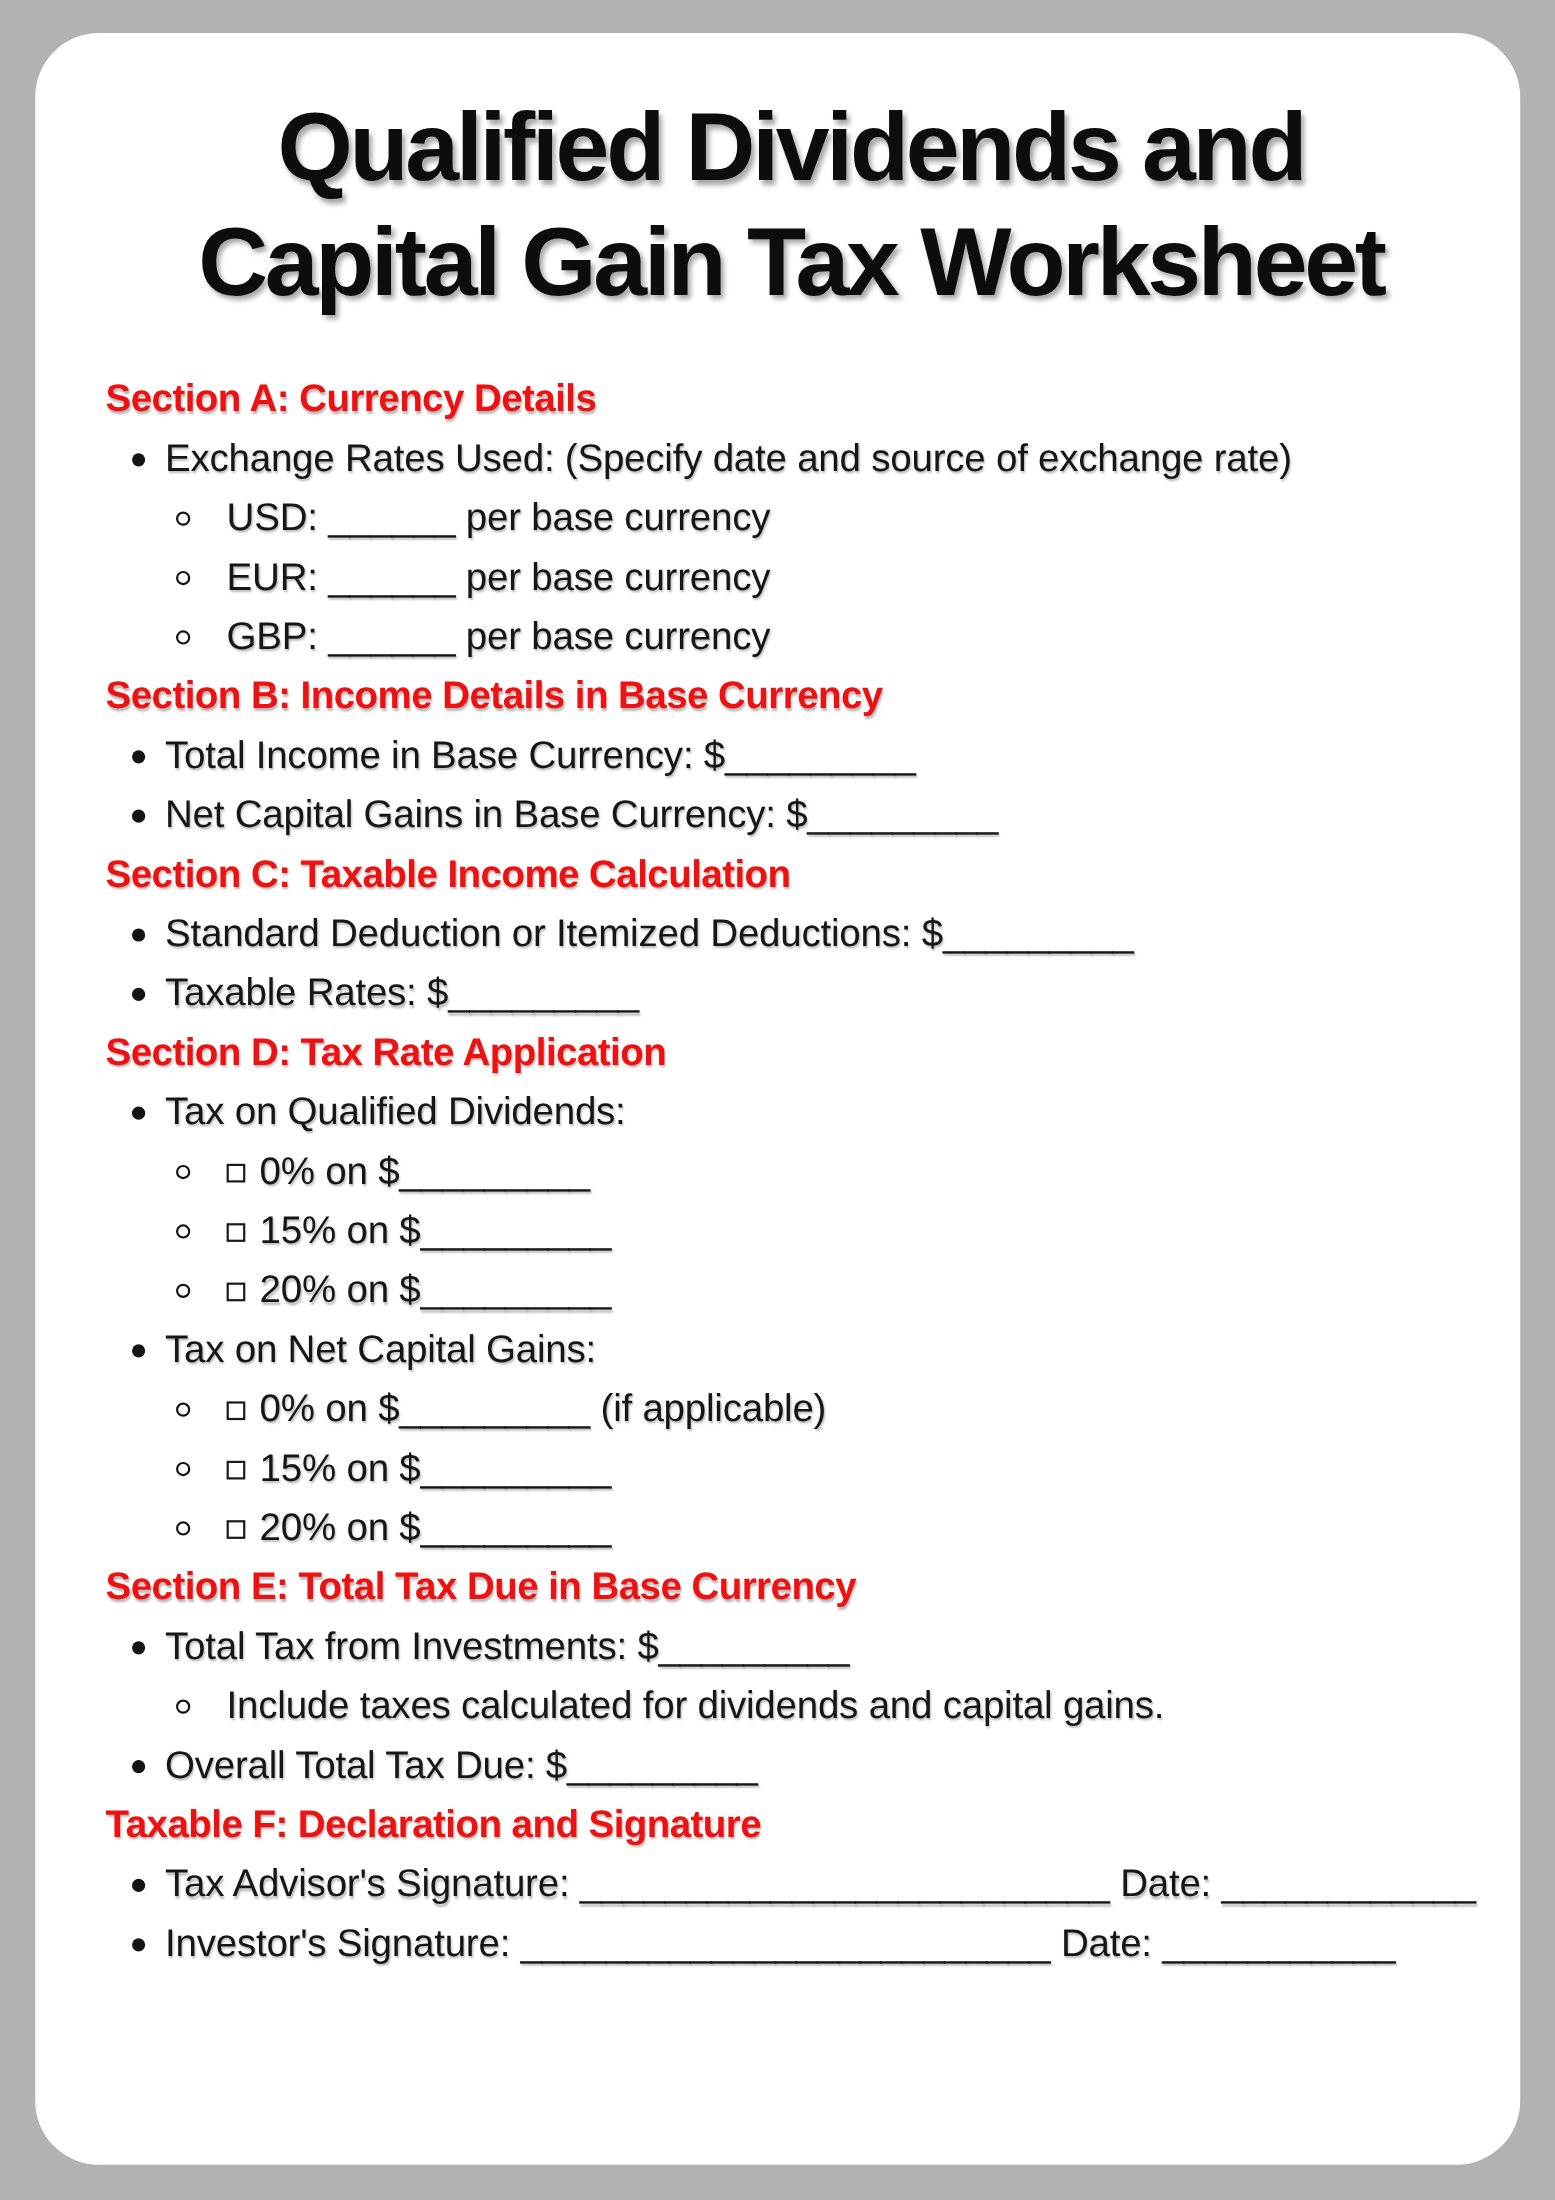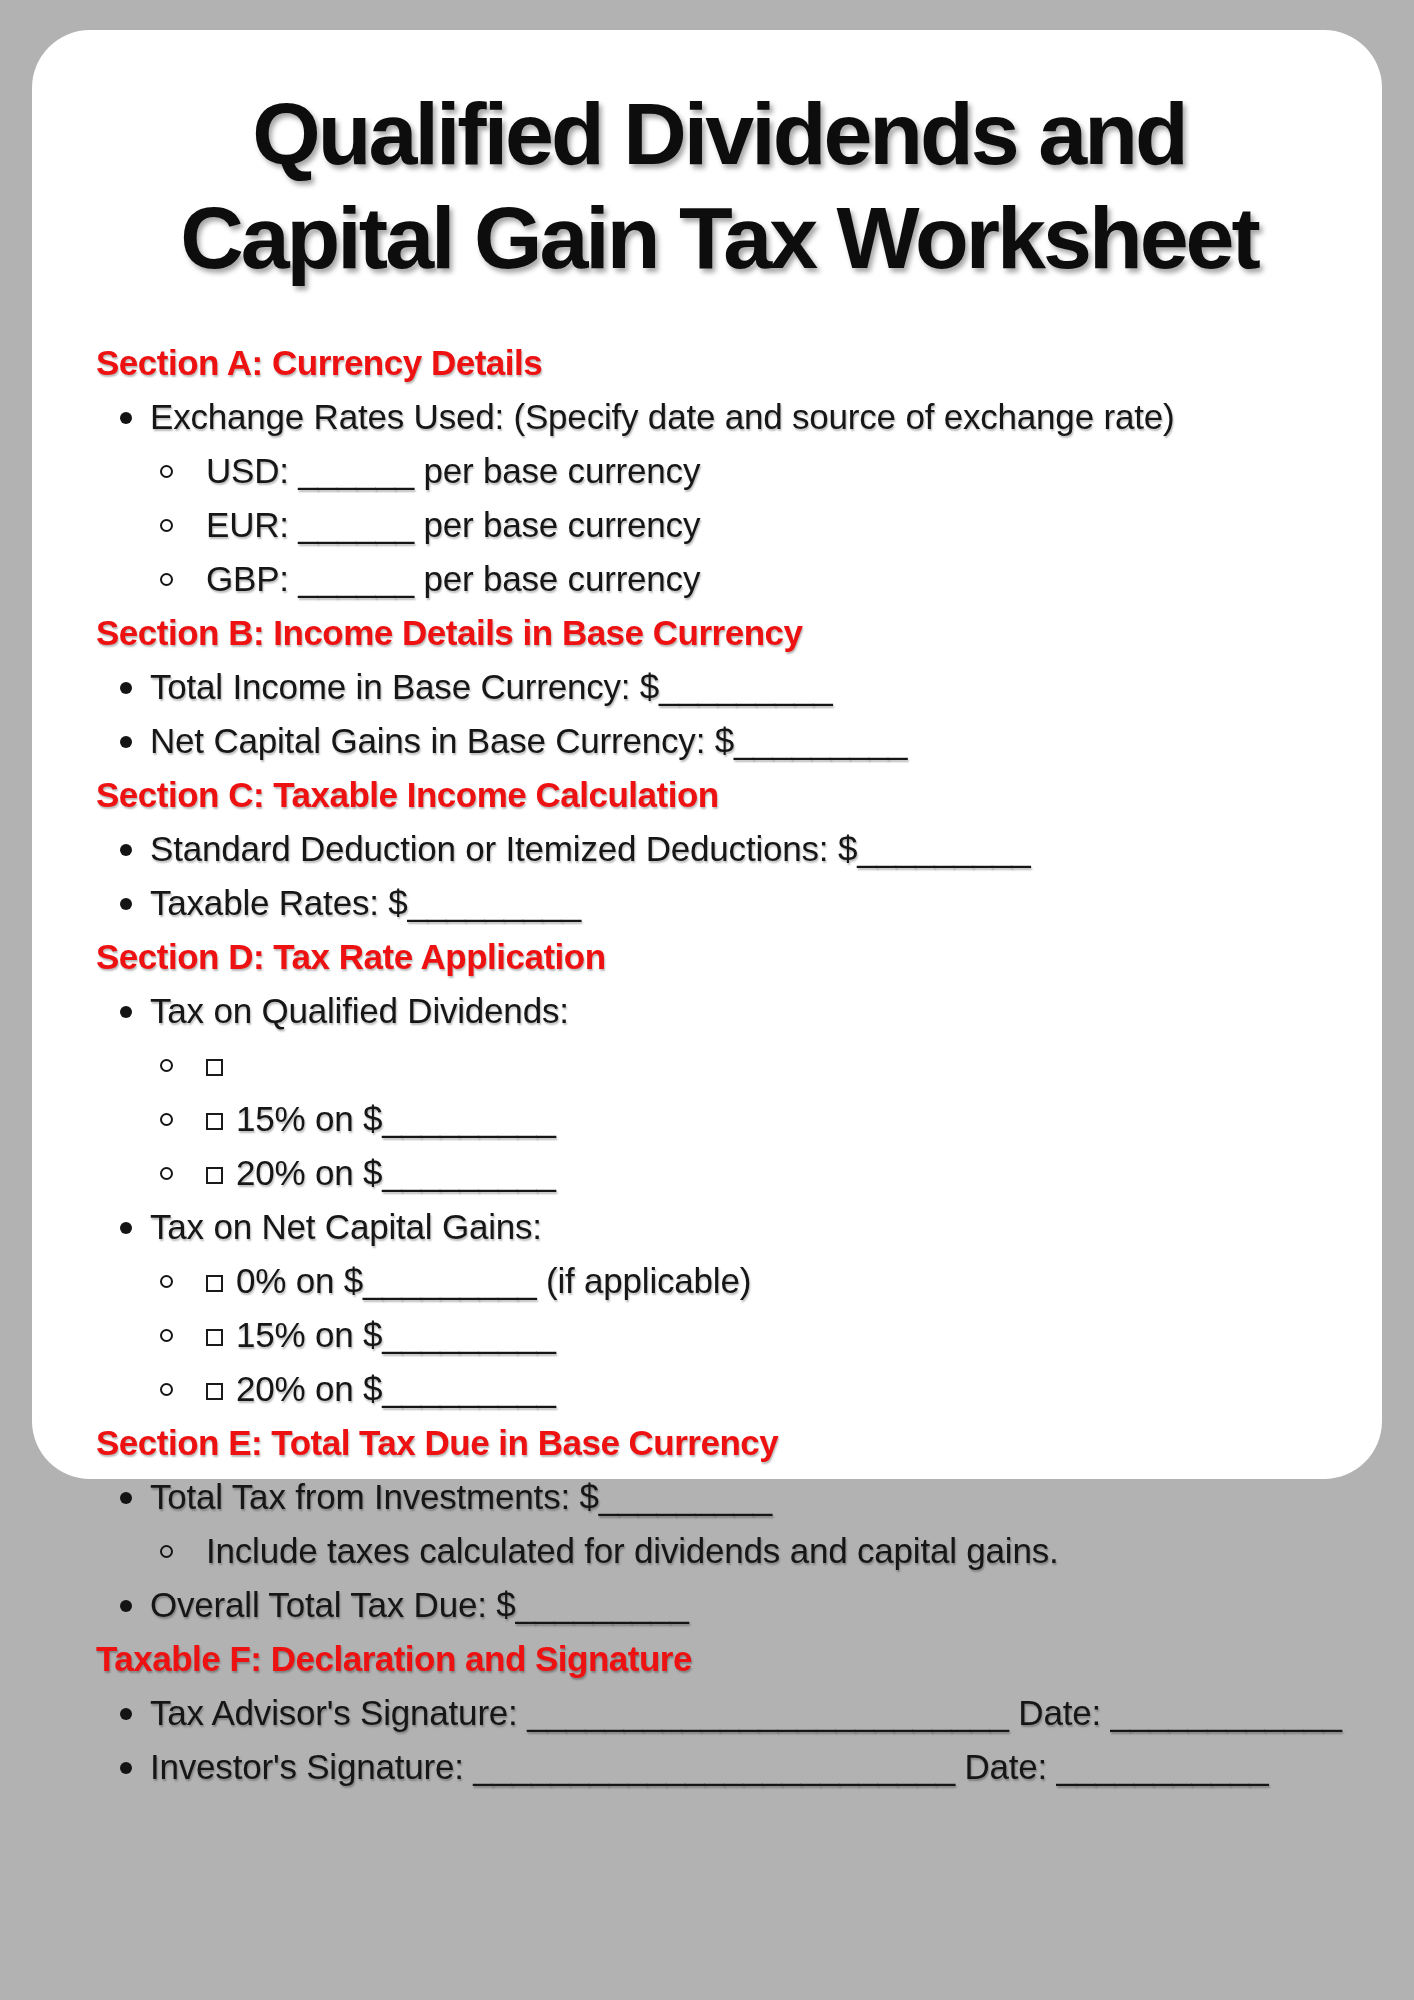--- a/index.html
+++ b/index.html
@@ -5,21 +5,21 @@
   html,body { margin:0; padding:0; }
   body {
     width:1414px; height:2000px;
     background:#b2b2b2;
     font-family:"Liberation Sans","DejaVu Sans",sans-serif;
     position:relative;
     overflow:hidden;
   }
   .page {
     position:absolute; left:32px; top:30px;
-    width:1350px; height:1449px;
+    width:1350px; height:1938px;
     background:#ffffff;
     border-radius:58px;
     box-sizing:border-box;
     padding:52px 20px 0 64px;
   }
   .title {
     margin:0 0 46px 0;
     padding:0 20px 0 0;
     text-align:center;
     font-size:88px;
@@ -145,21 +145,21 @@
     <div class="row l1">
       <span class="mk">
           <i class="dot"></i>
         </span>
       <span class="txt">Tax on Qualified Dividends:</span>
     </div>
     <div class="row l2">
       <span class="mk">
           <i class="ring"></i>
         </span>
-      <span class="txt"><span class="cb"></span></span>
+      <span class="txt"><span class="cb"></span><span>0% on $_________</span></span>
     </div>
     <div class="row l2">
       <span class="mk">
           <i class="ring"></i>
         </span>
       <span class="txt"><span class="cb"></span><span>15% on $_________</span></span>
     </div>
     <div class="row l2">
       <span class="mk">
           <i class="ring"></i>

